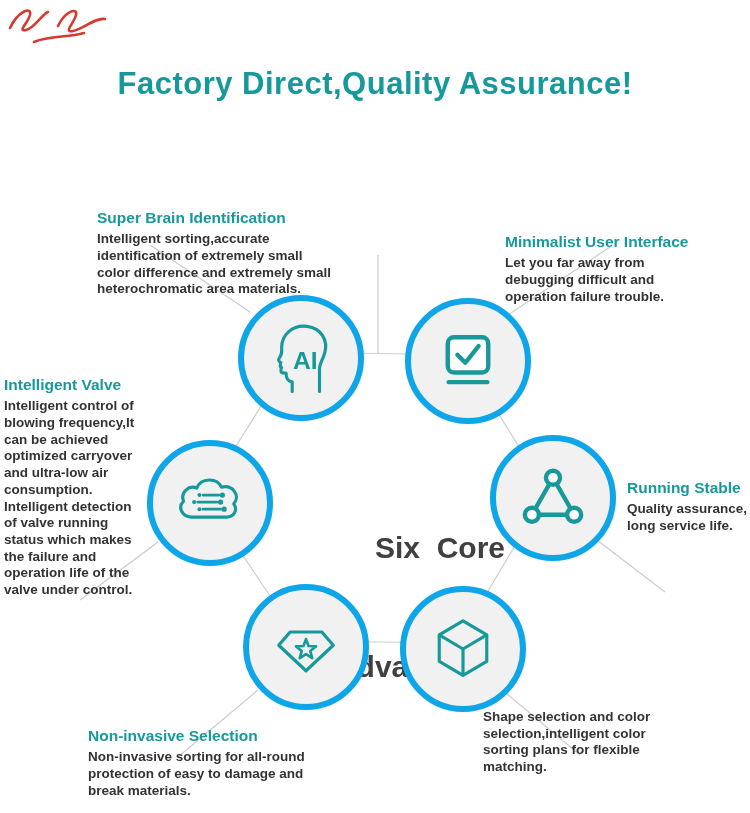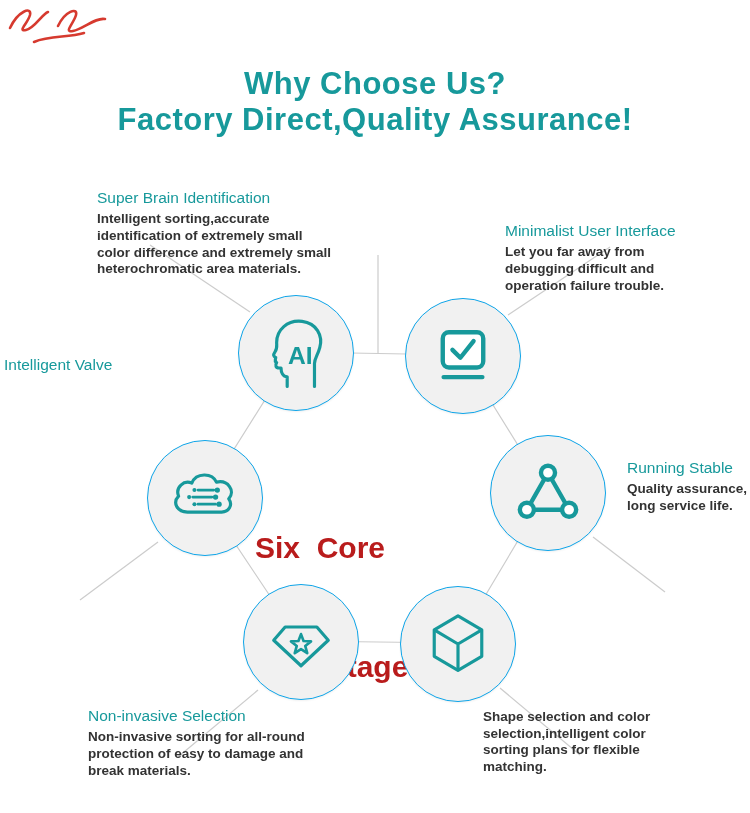--- a/index.html
+++ b/index.html
@@ -7,31 +7,31 @@
     position:relative;width:750px;height:813px;overflow:hidden;background:#ffffff;
     font-family:"Liberation Sans",sans-serif;
   }
   svg{display:block;}
   .connectors{position:absolute;left:0;top:0;}
   .scribble{position:absolute;left:4px;top:2px;}
   .titles{position:absolute;left:0;top:66px;width:750px;text-align:center;color:#17999b;font-weight:bold;}
   .titles .t1{font-size:31px;letter-spacing:.5px;}
   .titles .t2{font-size:31px;margin-top:0;letter-spacing:.5px;}
   .center-label{
-    position:absolute;left:255px;top:448px;width:240px;text-align:left;
-    color:#b91c1c;font-weight:bold;font-size:30px;line-height:1.33;white-space:pre;
+    position:absolute;left:265px;top:448px;width:240px;text-align:right;
+    color:#404040;font-weight:bold;font-size:30px;line-height:1.33;white-space:pre;
   }
   .node{
     position:absolute;width:114px;height:114px;border-radius:50%;
-    background:#f1f1f1;border:1px solid #0ea5e9;
+    background:#f1f1f1;border:6px solid #0ea5e9;
     display:flex;align-items:center;justify-content:center;
     box-shadow:0 1px 2px rgba(0,0,0,.06);
   }
   .card{position:absolute;}
-  .card .h{color:#17999b;font-weight:normal;font-size:15.5px;line-height:1.3;white-space:nowrap;}
+  .card .h{color:#17999b;font-weight:bold;font-size:15.5px;line-height:1.3;white-space:nowrap;margin-top:20px;}
   .card .b{color:#333333;font-weight:bold;font-size:13.5px;line-height:1.24;margin-top:3px;}
   .icon{width:88px;height:88px;}
 </style>
 </head>
 <body>
 
 <div class="stage">
 
   <svg class="connectors" width="750" height="813" viewBox="0 0 750 813">
     <g stroke="#cccccc" stroke-width="1.2" fill="none">
@@ -50,21 +50,20 @@
 
   <svg class="scribble" width="115" height="48" viewBox="0 0 115 48">
     <g stroke="#d63a2f" stroke-width="2.6" fill="none" stroke-linecap="round">
       <path d="M6 26 C14 9 28 4 26 13 C24 21 13 30 22 28 C31 26 38 12 44 10"></path>
       <path d="M54 24 C61 9 74 5 72 13 C70 21 59 31 69 29 C79 27 92 15 101 17"></path>
       <path d="M30 40 C46 33 64 36 80 31"></path>
     </g>
   </svg>
 
   <div class="titles">
-    <div class="t1">Why Choose Us?</div>
     <div class="t2">Factory Direct,Quality Assurance!</div>
   </div>
 
   <div class="center-label">
     <div>Six  Core</div>
     <div>Advantages</div>
   </div>
 
   <div class="node" style="left:238px;top:295px">
     <svg class="icon" viewBox="0 0 100 100">
@@ -121,27 +120,28 @@
       <path d="M50 18 L77 34 L77 64 L50 80 L23 64 L23 34 Z" fill="none" stroke="#17999b" stroke-width="3.6" stroke-linejoin="round"></path>
       <path d="M23 34 L50 50 L77 34 M50 50 L50 80" fill="none" stroke="#17999b" stroke-width="3.6" stroke-linejoin="round"></path>
     </svg>
   </div>
 
   <div class="card" style="left:97px;top:188px;width:235px">
     <div class="h">Super Brain Identification</div>
     <div class="b">Intelligent sorting,accurate identification of extremely small color difference and extremely small heterochromatic area materials.</div>
   </div>
 
-  <div class="card" style="left:505px;top:221px;width:192px">
+  <div class="card" style="left:505px;top:212px;width:192px">
     <div class="h">Minimalist User Interface</div>
     <div class="b">Let you far away from debugging difficult and operation failure trouble.</div>
   </div>
 
   <div class="card" style="left:4px;top:355px;width:136px">
     <div class="h">Intelligent Valve</div>
+    <div class="b">Intelligent control of blowing frequency,It can be achieved optimized carryover and ultra-low air consumption. Intelligent detection of valve running status which makes the failure and operation life of the valve under control.</div>
   </div>
 
   <div class="card" style="left:88px;top:706px;width:218px">
     <div class="h">Non-invasive Selection</div>
     <div class="b">Non-invasive sorting for all-round protection of easy to damage and break materials.</div>
   </div>
 
   <div class="card" style="left:627px;top:458px;width:121px">
     <div class="h">Running Stable</div>
     <div class="b">Quality assurance, long service life.</div>

